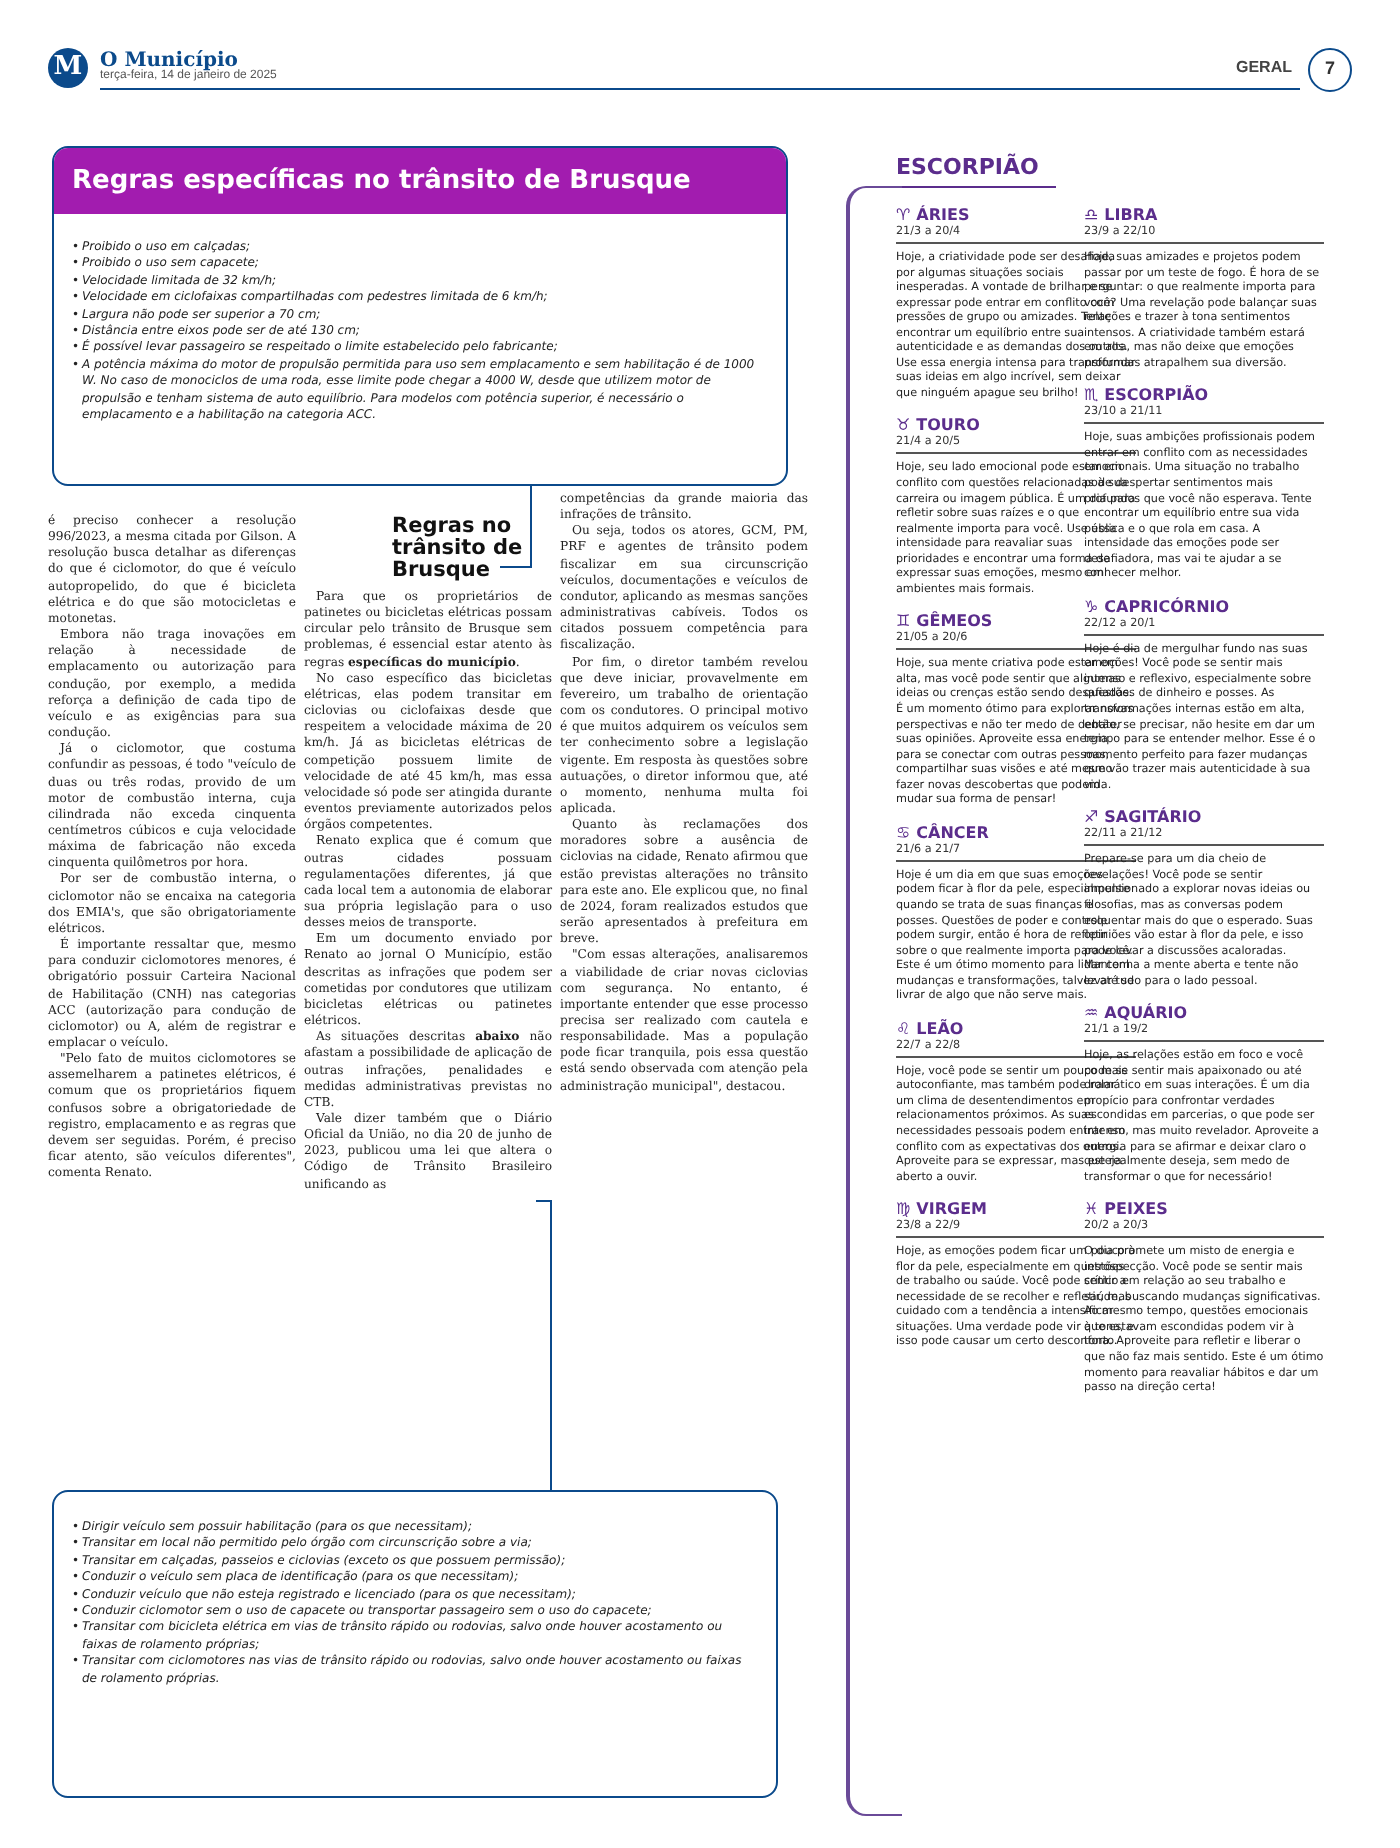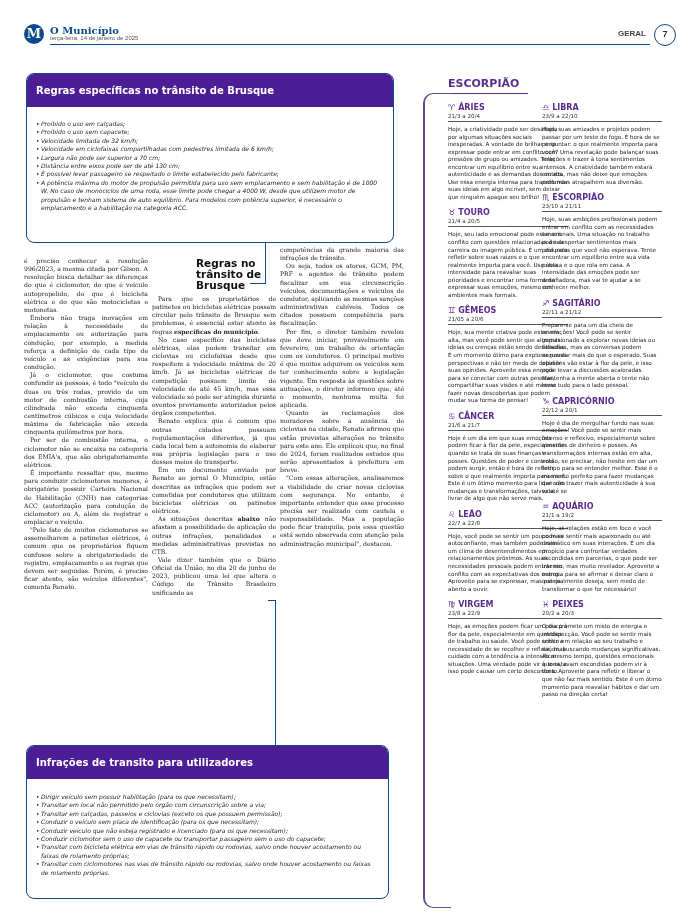--- a/index.html
+++ b/index.html
@@ -10,21 +10,21 @@
   .masthead { position: absolute; left: 24px; top: 24px; width: 652px; height: 24px; }
   .logo { position: absolute; left: 0; top: 0; width: 20px; height: 20px; border-radius: 50%; background: #0b4a8b; color: #fff; font-family: "DejaVu Serif", serif; font-weight: bold; font-size: 13px; line-height: 20px; text-align: center; }
   .paper-name { position: absolute; left: 26px; top: 1px; font-family: "DejaVu Serif", serif; font-weight: bold; font-size: 10px; color: #0b4a8b; }
   .paper-date { position: absolute; left: 26px; top: 11px; font-family: "Liberation Sans", sans-serif; font-size: 6px; color: #555; }
   .head-rule { position: absolute; left: 26px; top: 20px; width: 600px; height: 1px; background: #0b4a8b; }
   .section { position: absolute; right: 30px; top: 5px; font-family: "Liberation Sans", sans-serif; font-weight: bold; font-size: 8px; color: #444; }
   .page-num { position: absolute; right: 0; top: 0; width: 22px; height: 22px; border: 1.5px solid #0b4a8b; border-radius: 50%; font-family: "Liberation Sans", sans-serif; font-weight: bold; font-size: 9px; text-align: center; line-height: 19px; color: #333; }
 
   
   .infobox { position: absolute; border: 1.2px solid #0b4a8b; border-radius: 8px; overflow: hidden; background: #fff; }
-  .infobox .bar { background: #4c1d95; color: #fff; font-family: "DejaVu Sans", sans-serif; font-weight: bold; font-size: 10px; padding: 0 9px; height: 33px; line-height: 33px; }
+  .infobox .bar { background: #a21caf; color: #fff; font-family: "DejaVu Sans", sans-serif; font-weight: bold; font-size: 13px; padding: 0 9px; height: 33px; line-height: 33px; }
   .infobox ul { list-style: none; font-family: "DejaVu Sans", sans-serif; font-style: italic; font-size: 6px; line-height: 8.4px; color: #222; }
   .infobox li { position: relative; padding-left: 5px; }
   .infobox li::before { content: "•"; position: absolute; left: 0; font-style: normal; }
 
   #box1 { left: 26px; top: 73px; width: 368px; height: 170px; }
   #box1 ul { padding: 13px 10px 0 9px; }
   #box2 { left: 26px; top: 745px; width: 363px; height: 154px; }
   #box2 ul { padding: 14px 10px 0 9px; }
 
   
@@ -106,21 +106,20 @@
 
 <article class="col" id="col3">
   <p class="first">competências da grande maioria das infrações de trânsito.</p>
   <p>Ou seja, todos os atores, GCM, PM, PRF e agentes de trânsito podem fiscalizar em sua circunscrição veículos, documentações e veículos de condutor, aplicando as mesmas sanções administrativas cabíveis. Todos os citados possuem competência para fiscalização.</p>
   <p>Por fim, o diretor também revelou que deve iniciar, provavelmente em fevereiro, um trabalho de orientação com os condutores. O principal motivo é que muitos adquirem os veículos sem ter conhecimento sobre a legislação vigente. Em resposta às questões sobre autuações, o diretor informou que, até o momento, nenhuma multa foi aplicada.</p>
   <p>Quanto às reclamações dos moradores sobre a ausência de ciclovias na cidade, Renato afirmou que estão previstas alterações no trânsito para este ano. Ele explicou que, no final de 2024, foram realizados estudos que serão apresentados à prefeitura em breve.</p>
   <p>"Com essas alterações, analisaremos a viabilidade de criar novas ciclovias com segurança. No entanto, é importante entender que esse processo precisa ser realizado com cautela e responsabilidade. Mas a população pode ficar tranquila, pois essa questão está sendo observada com atenção pela administração municipal", destacou.</p>
 </article>
 
 <section class="infobox" id="box2">
-  <div class="bar">Infrações de transito para utilizadores</div>
   <ul>
     <li>Dirigir veículo sem possuir habilitação (para os que necessitam);</li>
     <li>Transitar em local não permitido pelo órgão com circunscrição sobre a via;</li>
     <li>Transitar em calçadas, passeios e ciclovias (exceto os que possuem permissão);</li>
     <li>Conduzir o veículo sem placa de identificação (para os que necessitam);</li>
     <li>Conduzir veículo que não esteja registrado e licenciado (para os que necessitam);</li>
     <li>Conduzir ciclomotor sem o uso de capacete ou transportar passageiro sem o uso do capacete;</li>
     <li>Transitar com bicicleta elétrica em vias de trânsito rápido ou rodovias, salvo onde houver acostamento ou faixas de rolamento próprias;</li>
     <li>Transitar com ciclomotores nas vias de trânsito rápido ou rodovias, salvo onde houver acostamento ou faixas de rolamento próprias.</li>
   </ul>
@@ -184,34 +183,34 @@
   </div>
     <div class="sign">
     <div class="sign-head">
       <span class="sign-glyph">♏</span><span class="sign-name">ESCORPIÃO</span>
     </div>
     <div class="sign-date">23/10 a 21/11</div>
     <div class="sign-text">Hoje, suas ambições profissionais podem entrar em conflito com as necessidades emocionais. Uma situação no trabalho pode despertar sentimentos mais profundos que você não esperava. Tente encontrar um equilíbrio entre sua vida pública e o que rola em casa. A intensidade das emoções pode ser desafiadora, mas vai te ajudar a se conhecer melhor.</div>
   </div>
     <div class="sign">
     <div class="sign-head">
+      <span class="sign-glyph">♑</span><span class="sign-name">CAPRICÓRNIO</span>
+    </div>
+    <div class="sign-date">22/12 a 20/1</div>
+    <div class="sign-text">Hoje é dia de mergulhar fundo nas suas emoções! Você pode se sentir mais intenso e reflexivo, especialmente sobre questões de dinheiro e posses. As transformações internas estão em alta, então, se precisar, não hesite em dar um tempo para se entender melhor. Esse é o momento perfeito para fazer mudanças que vão trazer mais autenticidade à sua vida.</div>
+  </div>
+    <div class="sign">
+    <div class="sign-head">
       <span class="sign-glyph">♐</span><span class="sign-name">SAGITÁRIO</span>
     </div>
     <div class="sign-date">22/11 a 21/12</div>
     <div class="sign-text">Prepare-se para um dia cheio de revelações! Você pode se sentir impulsionado a explorar novas ideias ou filosofias, mas as conversas podem esquentar mais do que o esperado. Suas opiniões vão estar à flor da pele, e isso pode levar a discussões acaloradas. Mantenha a mente aberta e tente não levar tudo para o lado pessoal.</div>
   </div>
     <div class="sign">
     <div class="sign-head">
-      <span class="sign-glyph">♑</span><span class="sign-name">CAPRICÓRNIO</span>
-    </div>
-    <div class="sign-date">22/12 a 20/1</div>
-    <div class="sign-text">Hoje é dia de mergulhar fundo nas suas emoções! Você pode se sentir mais intenso e reflexivo, especialmente sobre questões de dinheiro e posses. As transformações internas estão em alta, então, se precisar, não hesite em dar um tempo para se entender melhor. Esse é o momento perfeito para fazer mudanças que vão trazer mais autenticidade à sua vida.</div>
-  </div>
-    <div class="sign">
-    <div class="sign-head">
       <span class="sign-glyph">♒</span><span class="sign-name">AQUÁRIO</span>
     </div>
     <div class="sign-date">21/1 a 19/2</div>
     <div class="sign-text">Hoje, as relações estão em foco e você pode se sentir mais apaixonado ou até dramático em suas interações. É um dia propício para confrontar verdades escondidas em parcerias, o que pode ser intenso, mas muito revelador. Aproveite a energia para se afirmar e deixar claro o que realmente deseja, sem medo de transformar o que for necessário!</div>
   </div>
     <div class="sign">
     <div class="sign-head">
       <span class="sign-glyph">♓</span><span class="sign-name">PEIXES</span>
     </div>
     <div class="sign-date">20/2 a 20/3</div>

